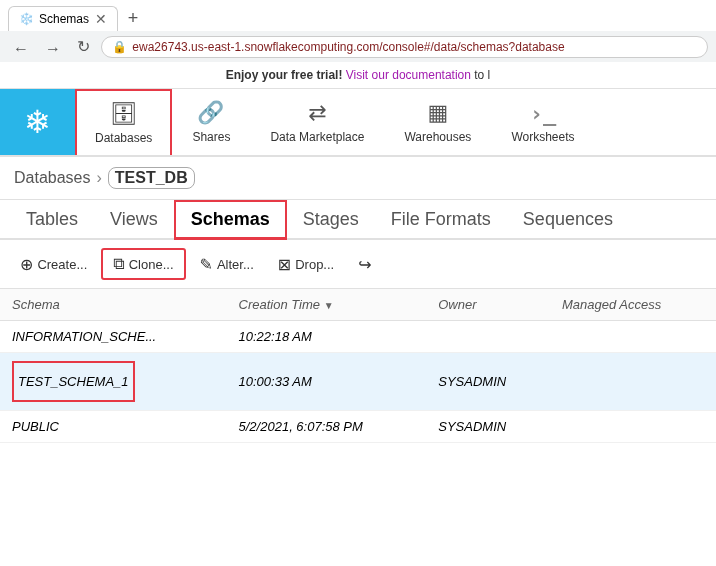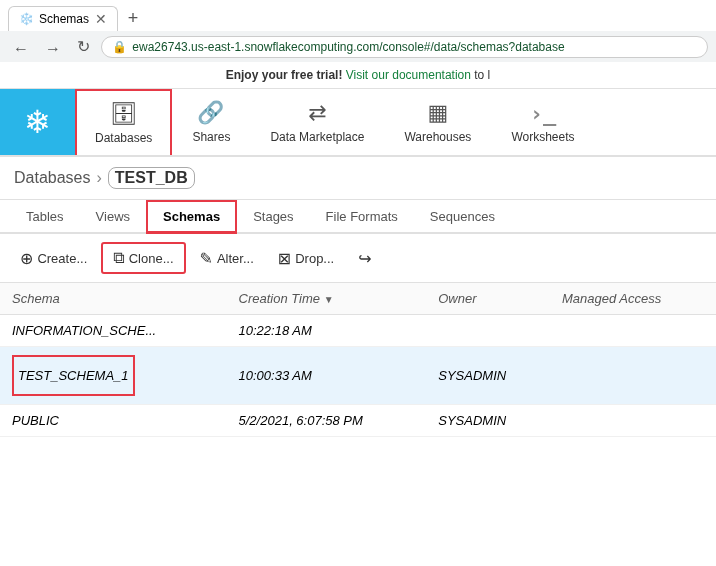--- a/index.html
+++ b/index.html
@@ -7,46 +7,46 @@
     .tab-bar { display: flex; align-items: center; padding: 6px 8px 0; gap: 4px; }
     .tab { display: flex; align-items: center; gap: 6px; background: #fff; border: 1px solid #ccc; border-bottom: none; border-radius: 6px 6px 0 0; padding: 5px 10px; font-size: 12px; max-width: 200px; }
     .tab-favicon { width: 14px; height: 14px; }
     .tab-title { flex: 1; white-space: nowrap; overflow: hidden; text-overflow: ellipsis; font-size: 12px; }
     .tab-close { cursor: pointer; color: #666; font-size: 14px; line-height: 1; }
     .new-tab { background: none; border: none; cursor: pointer; font-size: 18px; color: #555; padding: 2px 6px; }
     .nav-bar { display: flex; align-items: center; padding: 4px 8px; gap: 6px; background: #f1f3f4; }
     .nav-btn { background: none; border: none; cursor: pointer; color: #555; font-size: 16px; padding: 2px 5px; border-radius: 3px; }
     .address-bar { flex: 1; display: flex; align-items: center; background: #fff; border: 1px solid #ccc; border-radius: 12px; padding: 3px 10px; gap: 5px; }
     .lock-icon { color: #555; font-size: 12px; }
-    .url-text { font-size: 12px; color: #14532d; }
+    .url-text { font-size: 12px; color: #7f1d1d; }
 
     
     .banner { background: #fff; border-bottom: 1px solid #e0e0e0; padding: 6px 12px; font-size: 12px; text-align: center; color: #333; }
-    .banner a { color: #15803d; text-decoration: none; }
+    .banner a { color: #a21caf; text-decoration: none; }
 
     
     .app-header { display: flex; align-items: center; border-bottom: 2px solid #e0e0e0; background: #fff; }
     .logo-area { padding: 8px 14px; display: flex; align-items: center; justify-content: center; background: #29b5e8; width: 75px; height: 66px; flex-shrink: 0; }
     .logo-snowflake { color: #fff; font-size: 32px; }
     .nav-items { display: flex; align-items: stretch; height: 66px; }
     .nav-item { display: flex; flex-direction: column; align-items: center; justify-content: center; padding: 0 18px; cursor: pointer; gap: 4px; border: 2px solid transparent; font-size: 12px; color: #333; }
     .nav-item.active { border: 2px solid #e63946; border-bottom: none; }
     .nav-icon { font-size: 22px; color: #555; }
     .nav-item.active .nav-icon { color: #333; }
     .nav-label { font-size: 12px; }
 
     
     .breadcrumb-bar { padding: 10px 14px; border-bottom: 1px solid #e0e0e0; display: flex; align-items: center; gap: 6px; font-size: 16px; color: #333; }
     .breadcrumb-link { color: #555; }
     .breadcrumb-sep { color: #888; }
     .breadcrumb-current { font-weight: bold; border: 1px solid #aaa; padding: 1px 6px; border-radius: 8px; }
 
     
     .content-tabs { display: flex; align-items: center; border-bottom: 2px solid #e0e0e0; padding: 0 10px; }
-    .content-tab { padding: 8px 16px; cursor: pointer; font-size: 13px; color: #555; border-bottom: 2px solid transparent; margin-bottom: -2px; }
+    .content-tab { padding: 8px 16px; cursor: pointer; font-size: 18px; color: #555; border-bottom: 2px solid transparent; margin-bottom: -2px; }
     .content-tab.active { font-weight: bold; color: #000; border-bottom: 2px solid #000; border: 2px solid #e63946; border-bottom: 3px solid #e63946; padding: 7px 15px; }
 
     
     .toolbar { display: flex; align-items: center; gap: 4px; padding: 8px 10px; border-bottom: 1px solid #e0e0e0; }
     .toolbar-btn { display: flex; align-items: center; gap: 4px; padding: 5px 10px; cursor: pointer; font-size: 13px; color: #333; border: none; background: none; border-radius: 3px; }
     .toolbar-btn-icon { font-size: 16px; }
 
     
     .clone-btn-wrapper { border: 2px solid #e63946; border-radius: 3px; }
 

